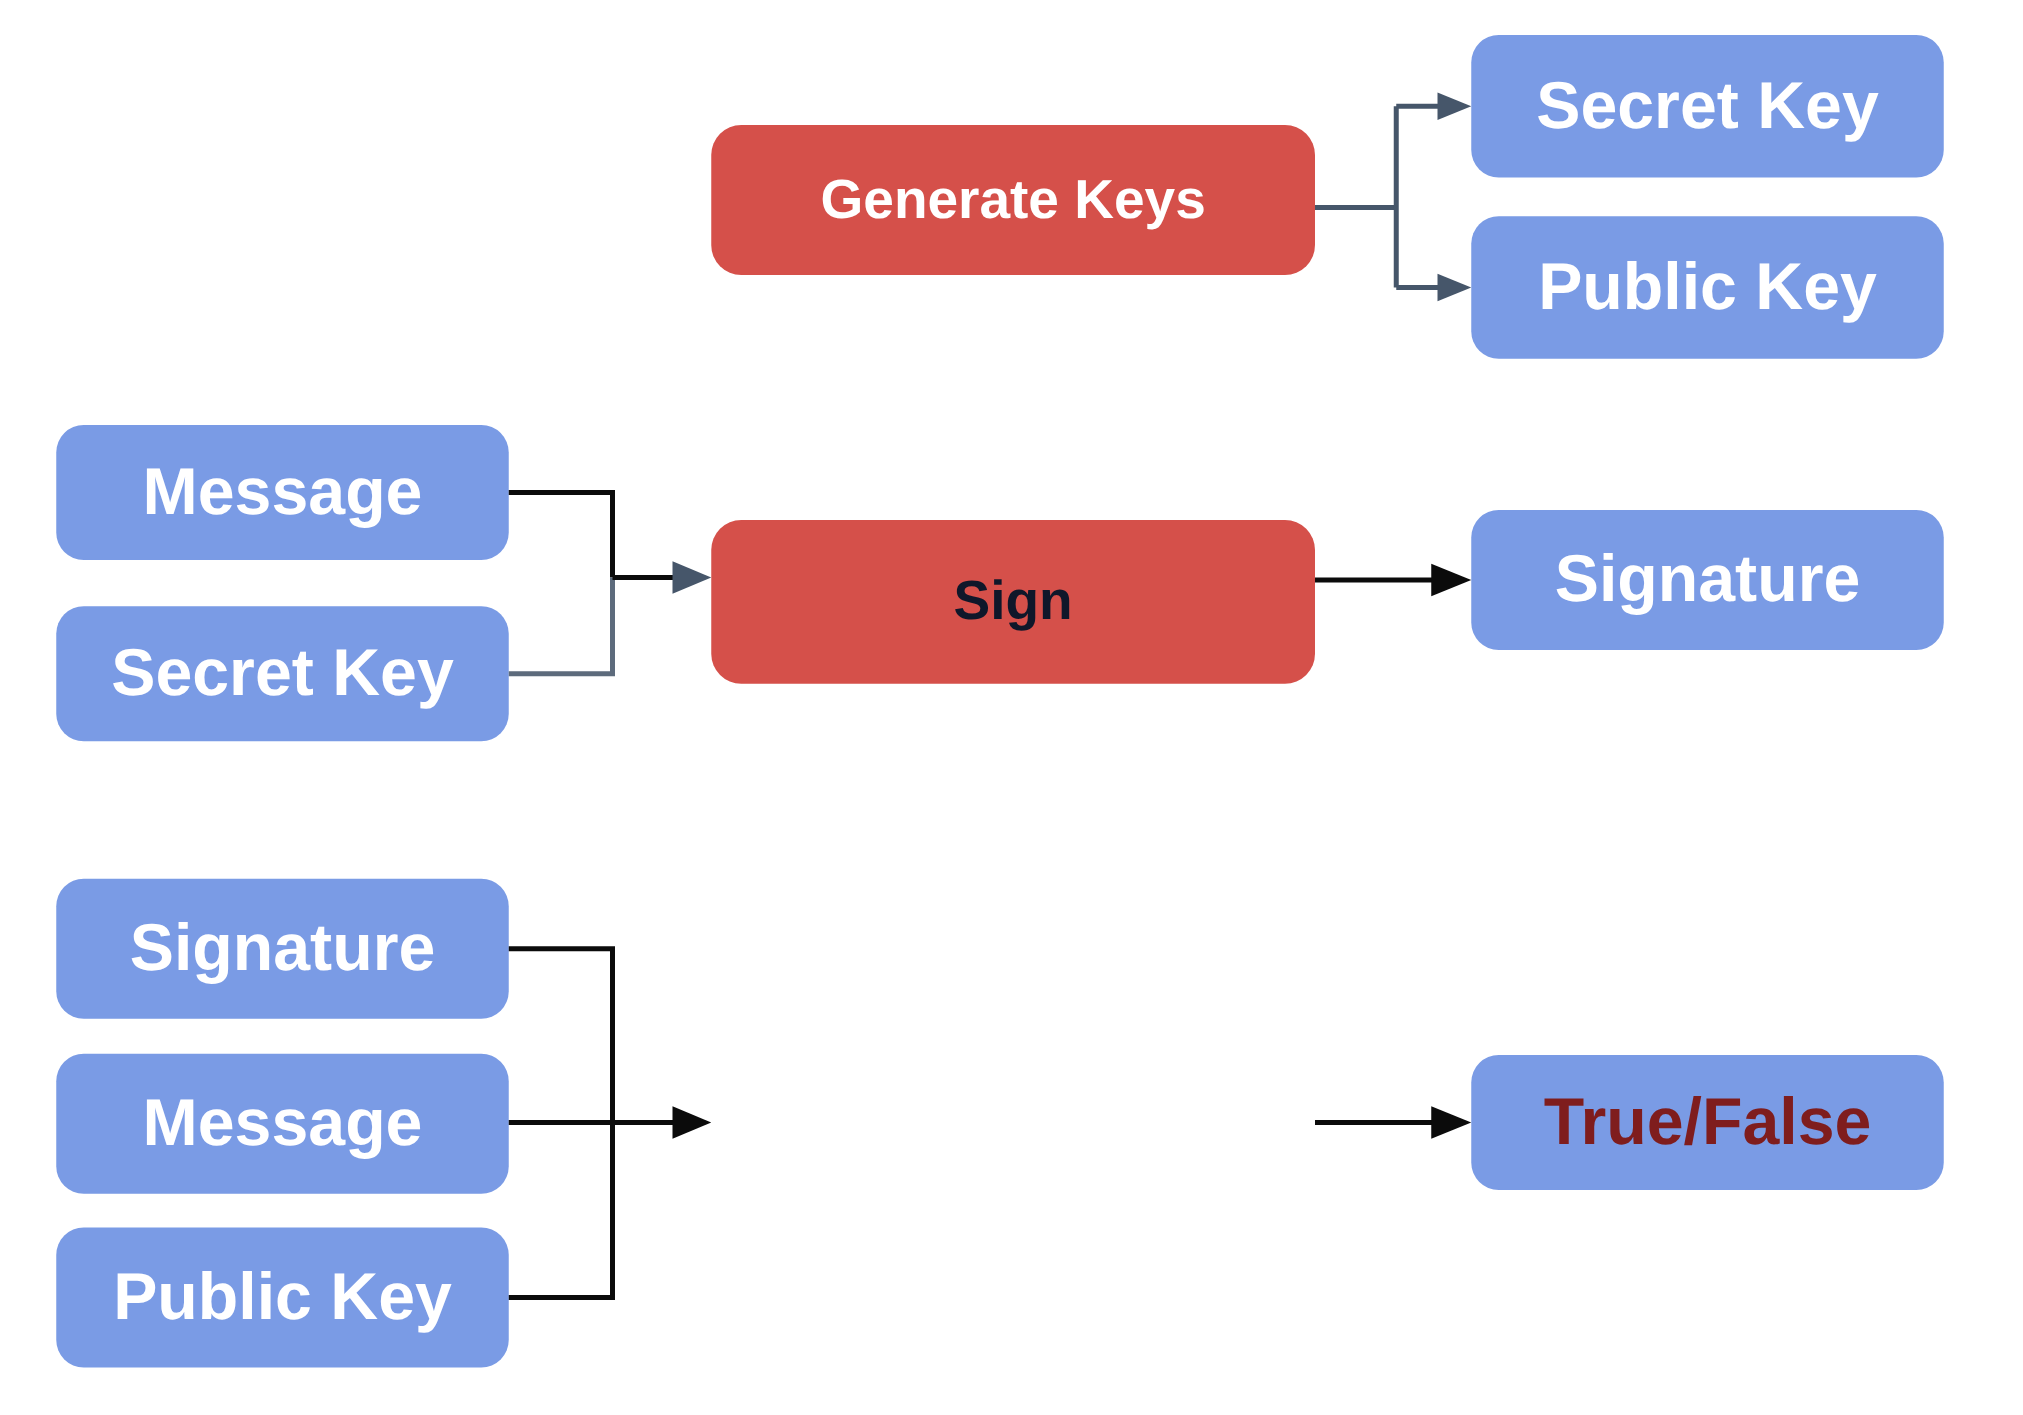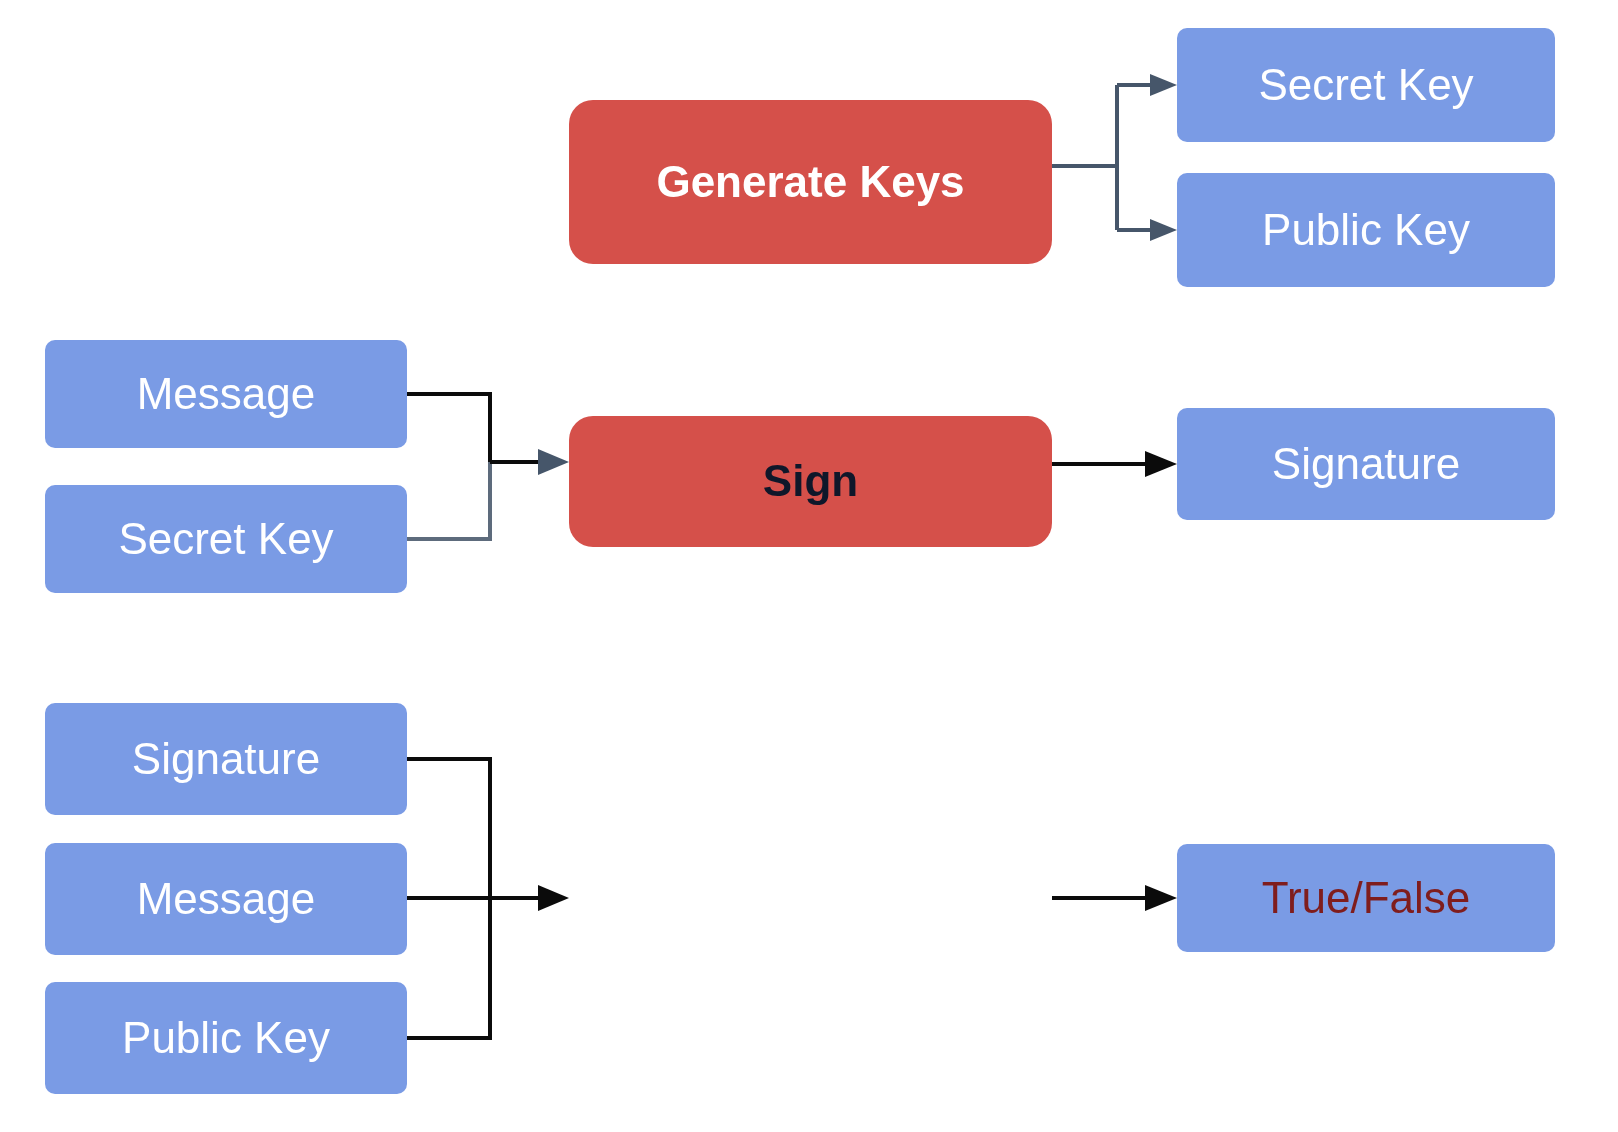--- a/index.html
+++ b/index.html
@@ -36,23 +36,23 @@
     text-align: center;
     line-height: 1.1;
     white-space: nowrap;
   }
   .node.process {
     border-radius: 24px;
     font-weight: 700;
     font-size: 44px;
   }
   .node.data {
-    border-radius: 10px;
-    font-weight: 400;
-    font-size: 44px;
+    border-radius: 22px;
+    font-weight: 700;
+    font-size: 53px;
   }
 </style>
 </head>
 <body>
 
 <div id="stage" style="width: 1618px; height: 1132px; background: rgb(255, 255, 255);">
   <svg id="edge-layer" xmlns="http://www.w3.org/2000/svg" viewBox="0 0 1618 1132">
       <polyline points="1052,166 1117,166" fill="none" stroke="#46566a" stroke-width="4" stroke-linejoin="miter"></polyline>
       <polyline points="1117,85 1117,230" fill="none" stroke="#46566a" stroke-width="4" stroke-linejoin="miter"></polyline>
       <polyline points="1117,85 1152,85" fill="none" stroke="#46566a" stroke-width="4" stroke-linejoin="miter"></polyline>
@@ -65,21 +65,21 @@
       <polygon points="569,462 538,449 538,475" fill="#46566a"></polygon>
       <polyline points="1052,464 1147,464" fill="none" stroke="#0b0b0b" stroke-width="4" stroke-linejoin="miter"></polyline>
       <polygon points="1177,464 1145,451 1145,477" fill="#0b0b0b"></polygon>
       <polyline points="407,759 490,759 490,898" fill="none" stroke="#0b0b0b" stroke-width="4" stroke-linejoin="miter"></polyline>
       <polyline points="407,1038 490,1038 490,898" fill="none" stroke="#0b0b0b" stroke-width="4" stroke-linejoin="miter"></polyline>
       <polyline points="407,898 540,898" fill="none" stroke="#0b0b0b" stroke-width="4" stroke-linejoin="miter"></polyline>
       <polygon points="569,898 538,885 538,911" fill="#0b0b0b"></polygon>
       <polyline points="1052,898 1147,898" fill="none" stroke="#0b0b0b" stroke-width="4" stroke-linejoin="miter"></polyline>
       <polygon points="1177,898 1145,885 1145,911" fill="#0b0b0b"></polygon>
     </svg>
-<div class="node process" style="left: 569px; top: 100px; width: 483px; height: 164px; background: rgb(213, 80, 74); color: rgb(255, 255, 255);">
+<div class="node process" style="left: 569px; top: 100px; width: 483px; height: 120px; background: rgb(213, 80, 74); color: rgb(255, 255, 255);">
       <span>Generate Keys</span>
     </div>
     <div class="node data" style="left: 1177px; top: 28px; width: 378px; height: 114px; background: rgb(122, 155, 229); color: rgb(255, 255, 255);">
       <span>Secret Key</span>
     </div>
     <div class="node data" style="left: 1177px; top: 173px; width: 378px; height: 114px; background: rgb(122, 155, 229); color: rgb(255, 255, 255);">
       <span>Public Key</span>
     </div>
     <div class="node data" style="left: 45px; top: 340px; width: 362px; height: 108px; background: rgb(122, 155, 229); color: rgb(255, 255, 255);">
       <span>Message</span>

